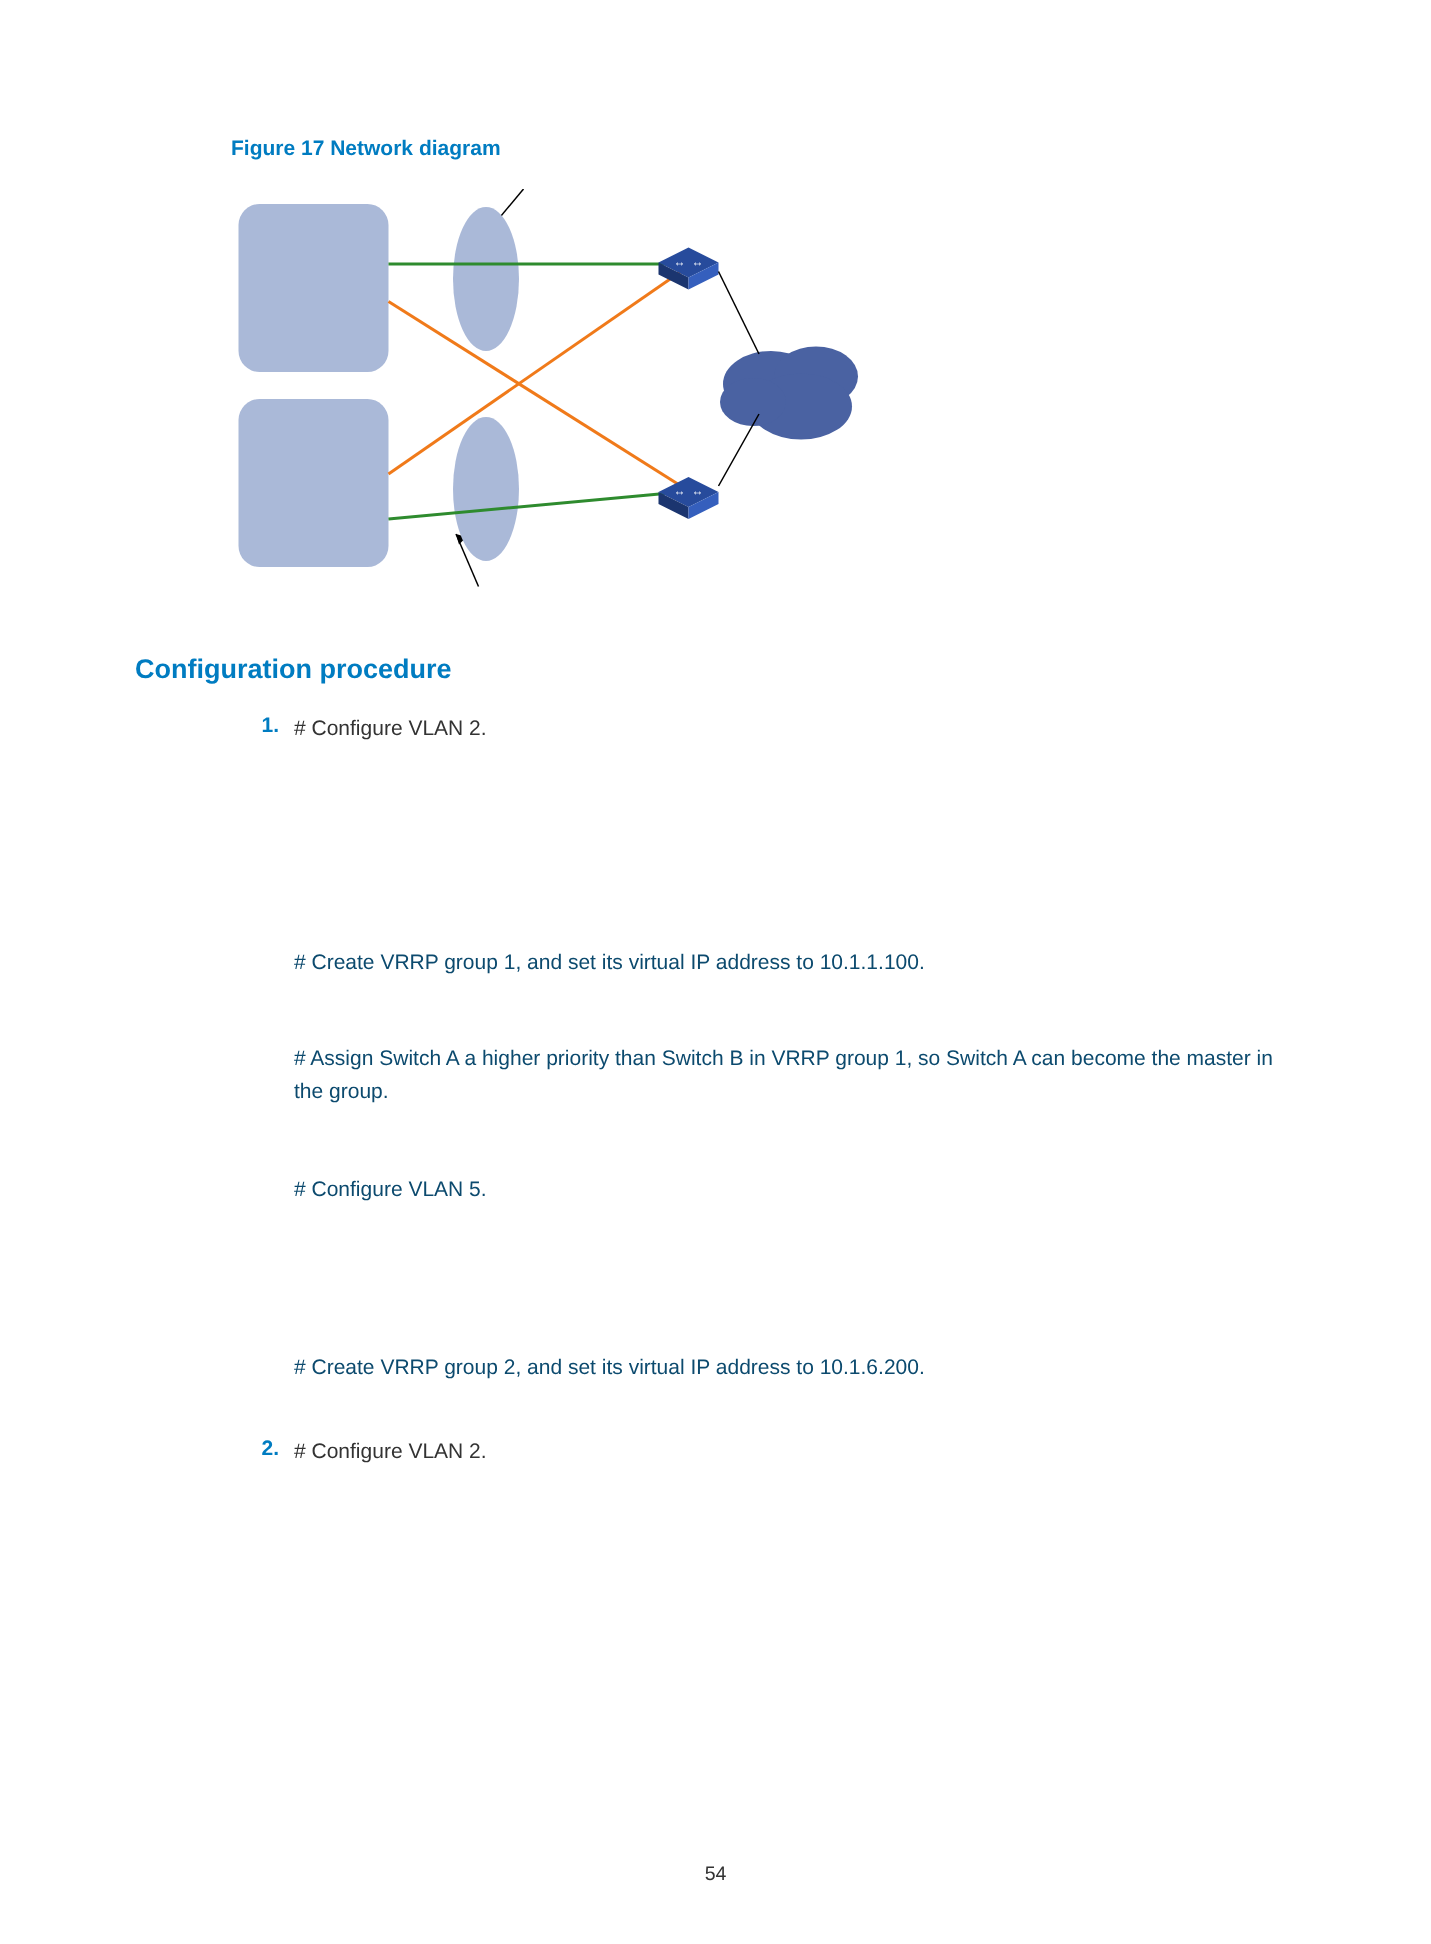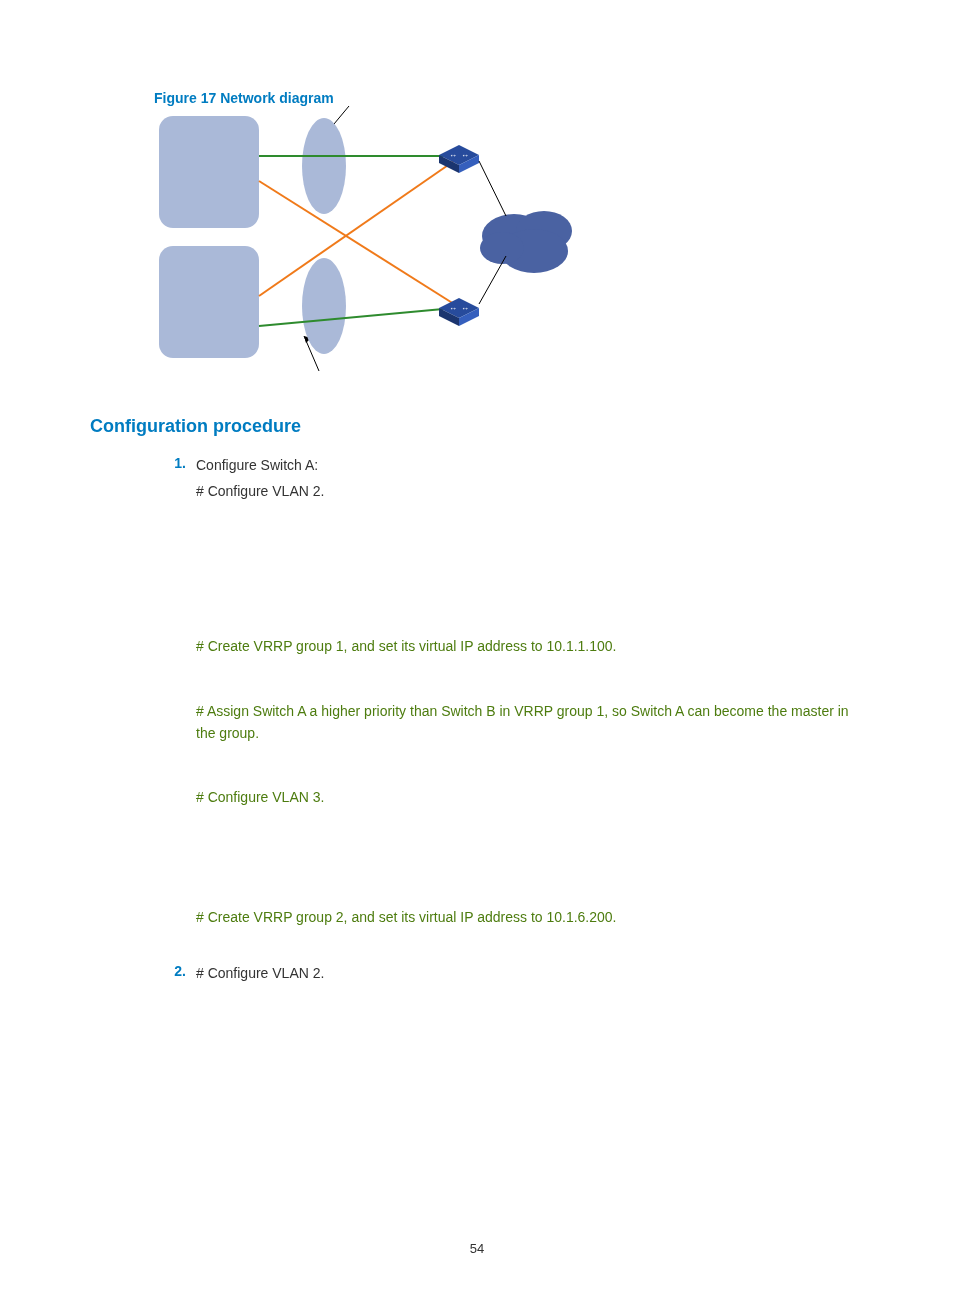--- a/index.html
+++ b/index.html
@@ -12,20 +12,21 @@
     min-height: 1296px;
     box-sizing: border-box;
     padding: 90px 90px 40px 90px;
     position: relative;
   }
   .figure-caption {
     color: #007cc1;
     font-weight: bold;
     font-size: 14px;
     margin-left: 64px;
+    margin-bottom: 20px;
   }
   .diagram-holder {
     width: 430px;
     height: 270px;
     margin-left: 64px;
     margin-bottom: 30px;
     position: relative;
   }
   .h2 {
     color: #007cc1;
@@ -53,21 +54,21 @@
     color: #333;
     flex: 1;
     line-height: 1.55;
   }
   .ol-text {
     margin-bottom: 4px;
   }
   .sub-text {
     margin-left: 106px;
     font-size: 14px;
-    color: #4d7c0f;
+    color: #0c4a6e;
     line-height: 1.55;
     margin-top: 4px;
     margin-bottom: 4px;
   }
   .gap-s { height: 120px; }
   .gap-m { height: 35px; }
   .gap-l { height: 90px; }
   .page-num {
     position: absolute;
     bottom: 40px;
@@ -129,33 +130,32 @@
     </g>
     <line x1="325" y1="198" x2="352" y2="150" stroke="#000" stroke-width="1"></line>
   </svg>
 </div>
 
 <div class="h2">Configuration procedure</div>
 
 <div class="ol-item">
   <div class="ol-num">1.</div>
   <div class="ol-body">
-    <div class="ol-text">Configure Switch A:</div>
     <div class="ol-text"># Configure VLAN 2.</div>
   </div>
 </div>
 
 <div class="gap-s"></div>
 <div class="sub-text"># Create VRRP group 1, and set its virtual IP address to 10.1.1.100.</div>
 
 <div class="gap-m"></div>
 <div class="sub-text"># Assign Switch A a higher priority than Switch B in VRRP group 1, so Switch A can become the master in the group.</div>
 
 <div class="gap-m"></div>
-<div class="sub-text"># Configure VLAN 3.</div>
+<div class="sub-text"># Configure VLAN 5.</div>
 
 <div class="gap-l"></div>
 <div class="sub-text"># Create VRRP group 2, and set its virtual IP address to 10.1.6.200.</div>
 
 <div style="height:30px;"></div>
 
 <div class="ol-item">
   <div class="ol-num">2.</div>
   <div class="ol-body">
     <div class="ol-text"># Configure VLAN 2.</div>

